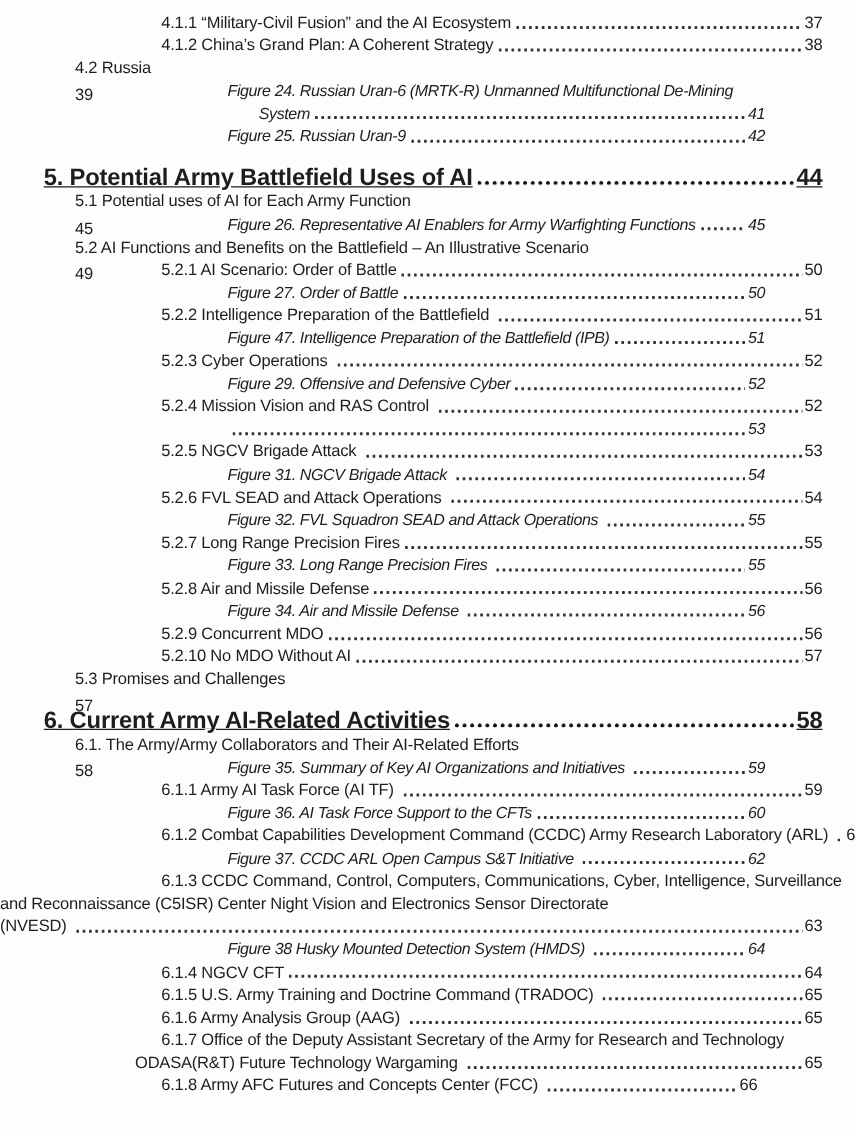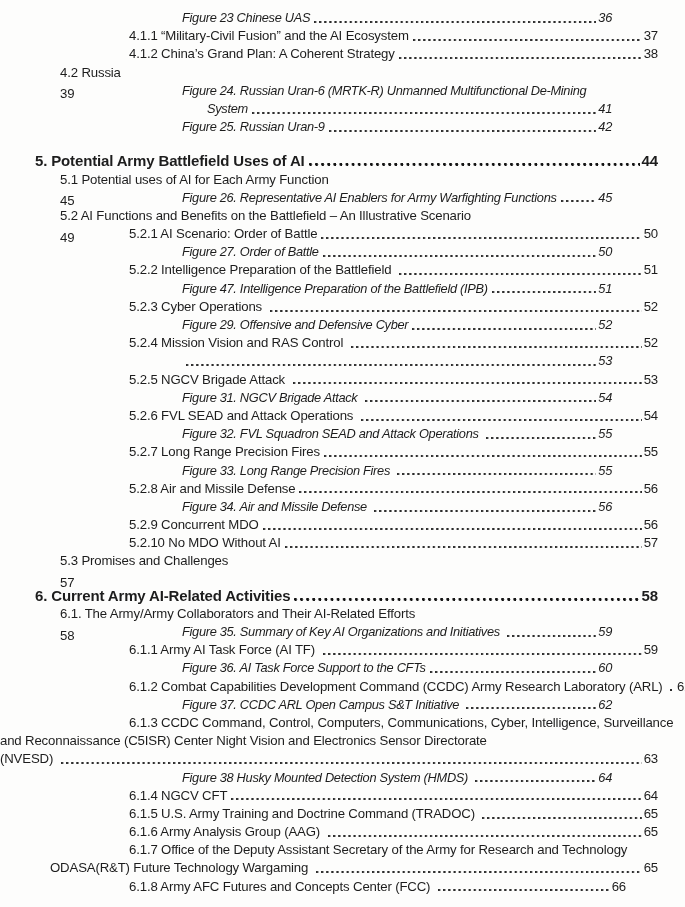--- a/index.html
+++ b/index.html
@@ -19,34 +19,34 @@
   }
   .row {
     display: flex;
     align-items: baseline;
     height: 18.2px;
     line-height: 18.2px;
     box-sizing: border-box;
     padding-right: 27px;
   }
   .row.gap { margin-top: 16px; }
-  .chapter  { padding-left: 35px;  font-weight: bold; font-size: 15px; }
+  .chapter  { padding-left: 35px;  font-weight: bold; font-size: 19px; text-decoration: underline; }
   .section  { padding-left: 60px; flex-direction: column; }
   .sub      { padding-left: 85px; margin-left: 44px; }
   .subcont  { }
-  .subcont2 { padding-left: 50px; }
+  .subcont2 { padding-left: 108px; }
   .figure, .figcont {
     font-style: italic;
     font-size: 12.8px;
     letter-spacing: -0.3px;
     padding-right: 73px;
   }
   .figure   { padding-left: 182px; }
   .figcont  { padding-left: 207px; }
-  .shortstop { padding-right: 59px; } 
+  .shortstop { padding-right: 79px; } 
   .text { white-space: pre; flex: 0 0 auto; }
   .leader {
     flex: 1 1 auto;
     min-width: 5px;
     align-self: flex-end;
     height: 4px;
     margin: 0 2px 3.5px 4px;
     background-image: radial-gradient(circle at 1.1px 2px, #2c2c2c 1.02px, rgba(0,0,0,0) 1.35px);
     background-size: 5.1px 4px;
     background-repeat: repeat-x;
@@ -58,25 +58,20 @@
     background-image: radial-gradient(circle at 1.5px 2.4px, #121212 1.35px, rgba(0,0,0,0) 1.65px);
     background-size: 6.1px 5px;
   }
   .page-num { white-space: pre; flex: 0 0 auto; }
 </style>
 </head>
 <body>
 
 <div class="page" style="background: rgb(253, 253, 252); color: rgb(29, 29, 29);">
   <div>
-      <div class="row figure">
-        <span class="text">Figure 23 Chinese UAS</span>
-        <span class="leader"></span>
-        <span class="page-num">36</span>
-      </div>
       <div class="row sub">
         <span class="text">4.1.1 “Military-Civil Fusion” and the AI Ecosystem</span>
         <span class="leader"></span>
         <span class="page-num">37</span>
       </div>
       <div class="row sub">
         <span class="text">4.1.2 China’s Grand Plan: A Coherent Strategy</span>
         <span class="leader"></span>
         <span class="page-num">38</span>
       </div>

